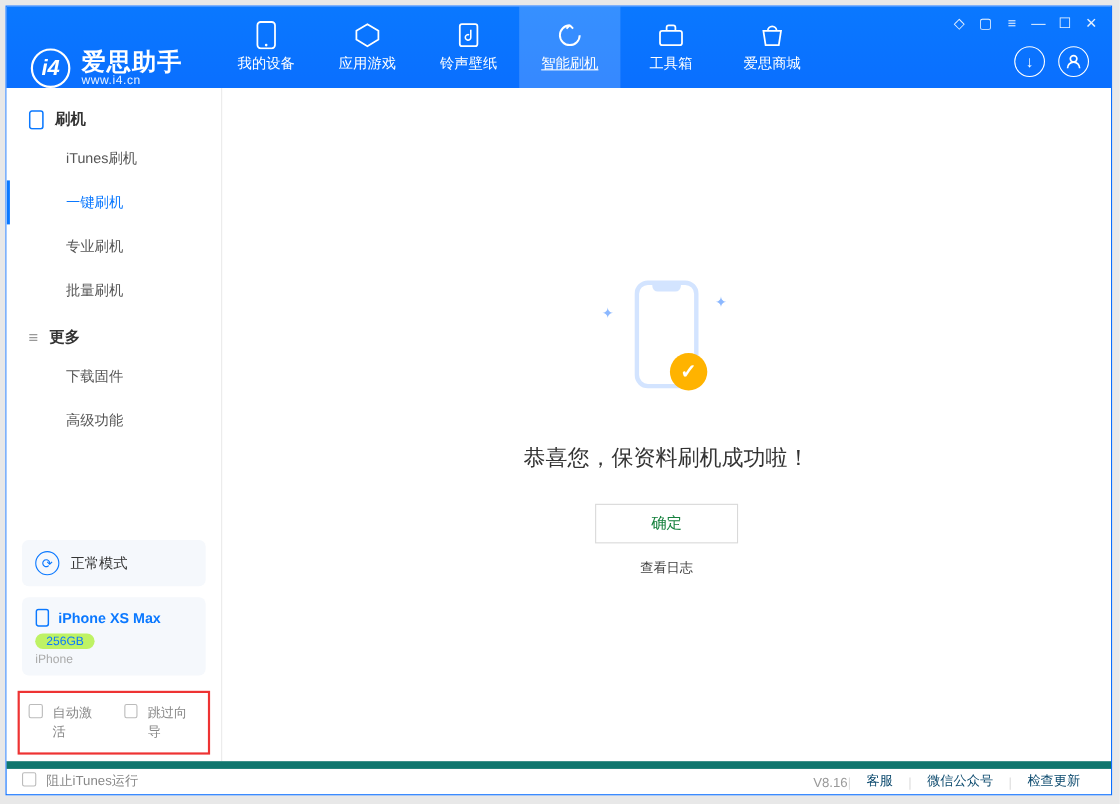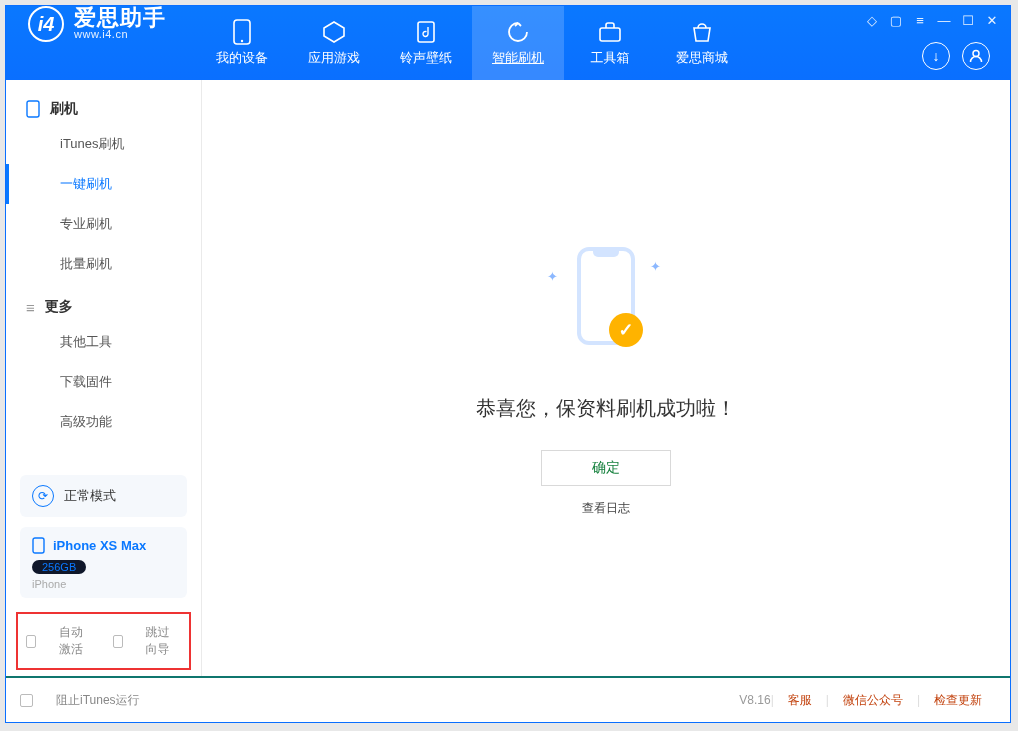--- a/index.html
+++ b/index.html
@@ -1,21 +1,21 @@
 <!DOCTYPE html>
 <html><head>
 <meta charset="utf-8">
 <style>
 * { margin: 0; padding: 0; box-sizing: border-box; font-family: "Microsoft YaHei", Arial, sans-serif; }
 body { background: #e8e8e8; width: 1018px; height: 731px; overflow: hidden; }
 .window { width: 1006px; height: 718px; margin: 5px; background: #fff; border: 1px solid #0a6fff; display: flex; flex-direction: column; }
 
 
 .header { height: 74px; background: linear-gradient(180deg,#0a78ff 0%,#0a6fff 100%); display: flex; align-items: stretch; color: #fff; position: relative; }
-.logo-area { display: flex; align-items: flex-start; padding: 0 14px 0 22px; min-width: 190px; }
+.logo-area { display: flex; align-items: flex-end; padding: 0 14px 0 22px; min-width: 190px; }
 .logo-badge { width: 36px; height: 36px; border: 2.4px solid #fff; border-radius: 50%; display: flex; align-items: center; justify-content: center; font-weight: 900; font-style: italic; font-size: 20px; margin-right: 10px; }
 .logo-text { display: flex; flex-direction: column; line-height: 1.05; }
 .logo-title { font-size: 22px; font-weight: 700; letter-spacing: 1px; }
 .logo-sub { font-size: 11px; opacity: .9; letter-spacing: .5px; }
 
 .tabs { display: flex; flex: 1; }
 .tab { width: 92px; display: flex; flex-direction: column; align-items: center; justify-content: center; cursor: pointer; font-size: 13px; gap: 4px; }
 .tab.active { background: rgba(255,255,255,.18); text-decoration: underline; }
 .tab-icon { width: 26px; height: 26px; display: flex; align-items: center; justify-content: center; font-size: 22px; }
 
@@ -35,45 +35,45 @@
 .side-item.active { color: #0a78ff; position: relative; }
 .side-item.active::before { content:""; position:absolute; left:0; top:0; bottom:0; width:3px; background:#0a78ff; }
 .phone-group-icon { color:#0a78ff; font-size:15px; }
 .more-group-icon { color:#999; font-size:15px; }
 
 .device-panel { padding: 10px 14px 6px; }
 .dev-card { background: #f5f8fc; border-radius: 6px; padding: 10px 12px; margin-bottom: 10px; display: flex; align-items: center; gap: 10px; font-size: 13px; color: #333; }
 .dev-card-icon { width: 22px; height: 22px; border-radius: 50%; border: 1.7px solid #0a78ff; display: flex; align-items: center; justify-content: center; color: #0a78ff; font-size: 12px; }
 .dev-card2 { background: #f5f8fc; border-radius: 6px; padding: 10px 12px 8px; font-size: 13px; }
 .dev-name { color: #0a78ff; font-weight: 600; display: flex; align-items: center; gap: 8px; }
-.dev-badge { display: inline-block; background: #0f172a; color: #0a78ff; border-radius: 10px; padding: 1px 10px; font-size: 11px; margin-top: 6px; }
+.dev-badge { display: inline-block; background: #bef264; color: #0a78ff; border-radius: 10px; padding: 1px 10px; font-size: 11px; margin-top: 6px; }
 .dev-sub { color: #aaa; font-size: 11px; margin-top: 4px; }
 
 .red-box { margin: 8px 10px 6px; border: 2px solid #e33; padding: 10px 8px; display: flex; gap: 18px; align-items: center; font-size: 12px; color: #888; }
-.chk { display: flex; align-items: center; gap: 23px; cursor: pointer; }
+.chk { display: flex; align-items: flex-start; gap: 9px; cursor: pointer; }
 .chkbox { width: 13px; height: 13px; border: 1px solid #bbb; border-radius: 2px; }
 
 
 .main { flex: 1; display: flex; flex-direction: column; align-items: center; justify-content: center; position: relative; }
 .phone-illus { width: 130px; height: 130px; position: relative; margin-bottom: 26px; }
 .phone-body { position: absolute; left: 36px; top: 8px; width: 58px; height: 98px; border: 4px solid #d3e4ff; border-radius: 12px; background: #fff; }
 .phone-notch { position: absolute; left: 52px; top: 12px; width: 26px; height: 6px; background: #d3e4ff; border-radius: 0 0 5px 5px; }
 .check-badge { position: absolute; right: 28px; bottom: 22px; width: 34px; height: 34px; border-radius: 50%; background: #ffb300; display: flex; align-items: center; justify-content: center; color: #fff; font-size: 18px; font-weight: 700; }
 .sparkle { position: absolute; color: #8cb8ff; font-size: 13px; }
 .sp1 { left: 6px; top: 30px; }
 .sp2 { right: 10px; top: 20px; }
 .success-msg { font-size: 20px; color: #333; margin-bottom: 28px; }
 .ok-btn { width: 130px; height: 36px; border: 1px solid #d9d9d9; background: #fff; color: #15803d; font-size: 14px; cursor: pointer; margin-bottom: 14px; }
 .log-link { font-size: 12px; color: #404040; cursor: pointer; }
 
 
-.footer { height: 46px; border-top: 2px solid #0f766e; display: flex; align-items: center; padding: 0 14px; font-size: 12px; color: #888; }
+.footer { height: 30px; border-top: 7px solid #0f766e; display: flex; align-items: center; padding: 0 14px; font-size: 12px; color: #888; }
 .footer .chk { margin-right: auto; }
 .footer .ver { color: #999; }
-.footer .flink { color: #c2410c; padding: 0 14px; cursor: pointer; text-align: center; }
+.footer .flink { color: #0c4a6e; padding: 0 14px; cursor: pointer; text-align: center; }
 .footer .sep { color: #ddd; }
 
 svg { display: block; }
 </style>
 </head>
 <body>
 
 <div class="window">
 
   <div class="header">
@@ -174,21 +174,20 @@
         </div>
         <div class="side-item">iTunes刷机</div>
         <div class="side-item active">一键刷机</div>
         <div class="side-item">专业刷机</div>
         <div class="side-item">批量刷机</div>
 
         <div class="side-group-header">
           <span class="more-group-icon">≡</span>
           <span>更多</span>
         </div>
-        <div class="side-item">其他工具</div>
         <div class="side-item">下载固件</div>
         <div class="side-item">高级功能</div>
       </div>
 
       <div class="device-panel">
         <div class="dev-card">
           <span class="dev-card-icon">⟳</span>
           <span>正常模式</span>
         </div>
         <div class="dev-card2">

